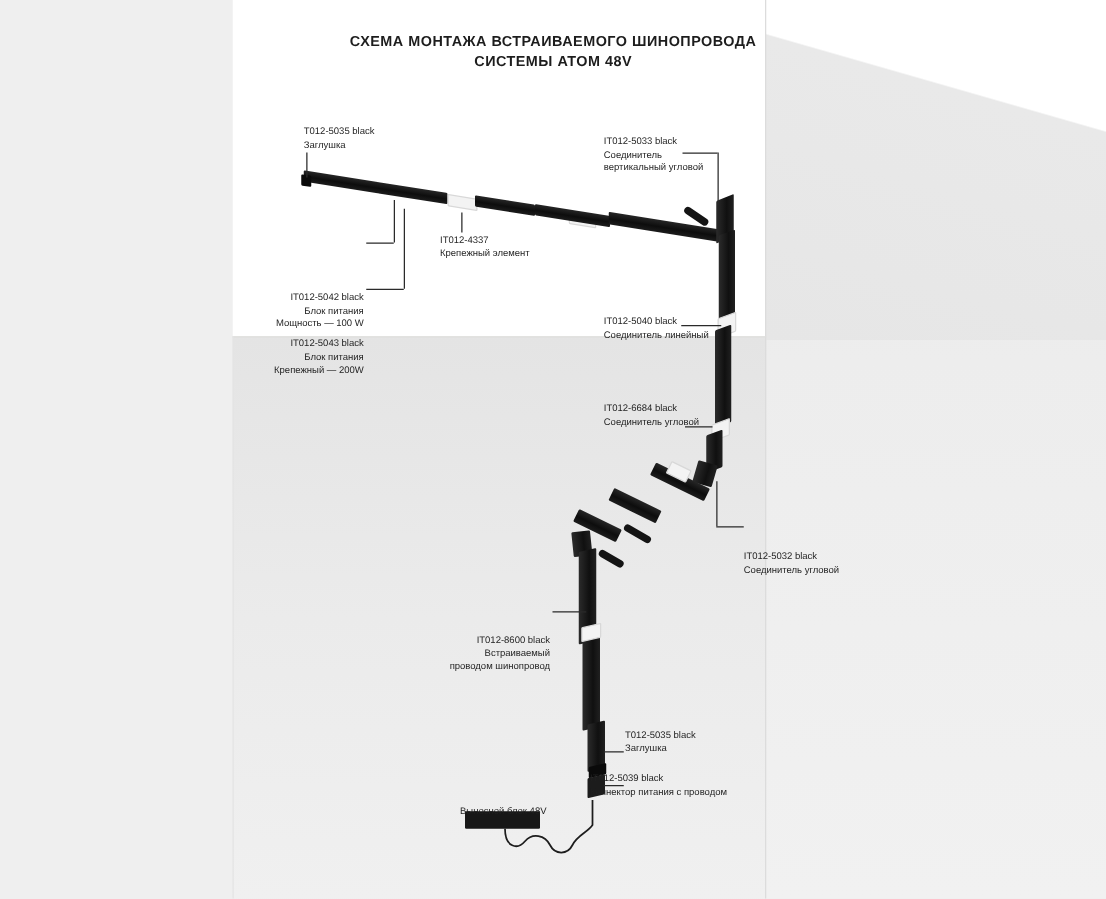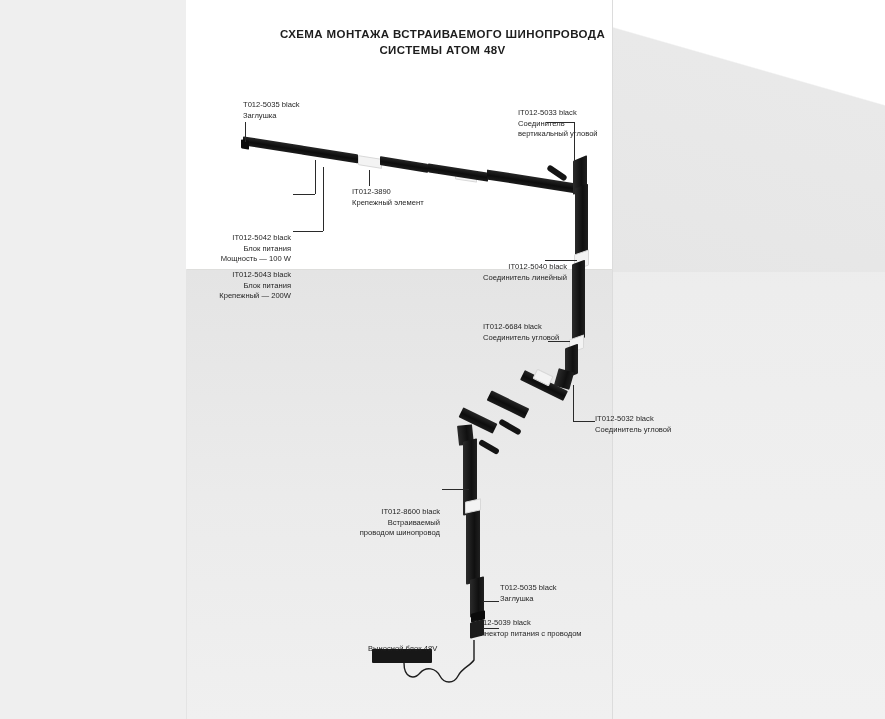--- a/index.html
+++ b/index.html
@@ -152,46 +152,46 @@
 
   <div class="lbl right" style="left:178px;top:226px;width:113px;">
     <span class="code">IT012-5043 black</span>
     <span>Блок питания</span><br>
     <span>Крепежный — 200W</span>
   </div>
   <div class="leader h" style="left:293px;top:231px;width:30px;"></div>
   <div class="leader v" style="left:323px;top:167px;height:64px;"></div>
 
   <div class="lbl" style="left:352px;top:187px;">
-    <span class="code">IT012-3890</span>
+    <span class="code">IT012-4337</span>
     <span>Крепежный элемент</span>
   </div>
   <div class="leader v" style="left:369px;top:170px;height:16px;"></div>
 
-  <div class="lbl" style="left:483px;top:108px;margin-left:35px;">
+  <div class="lbl" style="left:483px;top:108px;">
     <span class="code">IT012-5033 black</span>
     <span>Соединитель</span><br>
     <span>вертикальный угловой</span>
   </div>
   <div class="leader h" style="left:546px;top:122px;width:28px;"></div>
   <div class="leader v" style="left:574px;top:122px;height:42px;"></div>
 
-  <div class="lbl" style="left:483px;top:262px;text-align:right;">
+  <div class="lbl" style="left:483px;top:252px;">
     <span class="code">IT012-5040 black</span>
     <span>Соединитель линейный</span>
   </div>
   <div class="leader h" style="left:545px;top:260px;width:32px;"></div>
 
   <div class="lbl" style="left:483px;top:322px;">
     <span class="code">IT012-6684 black</span>
     <span>Соединитель  угловой</span>
   </div>
   <div class="leader h" style="left:548px;top:341px;width:22px;"></div>
 
-  <div class="lbl" style="left:595px;top:414px;">
+  <div class="lbl" style="left:595px;top:440px;">
     <span class="code">IT012-5032 black</span>
     <span>Соединитель  угловой</span>
   </div>
   <div class="leader h" style="left:573px;top:421px;width:22px;"></div>
   <div class="leader v" style="left:573px;top:385px;height:36px;"></div>
 
   <div class="lbl right" style="left:300px;top:463px;width:140px;">
     <span class="code">IT012-8600 black</span>
     <span>Встраиваемый</span><br>
     <span>проводом шинопровод</span>

